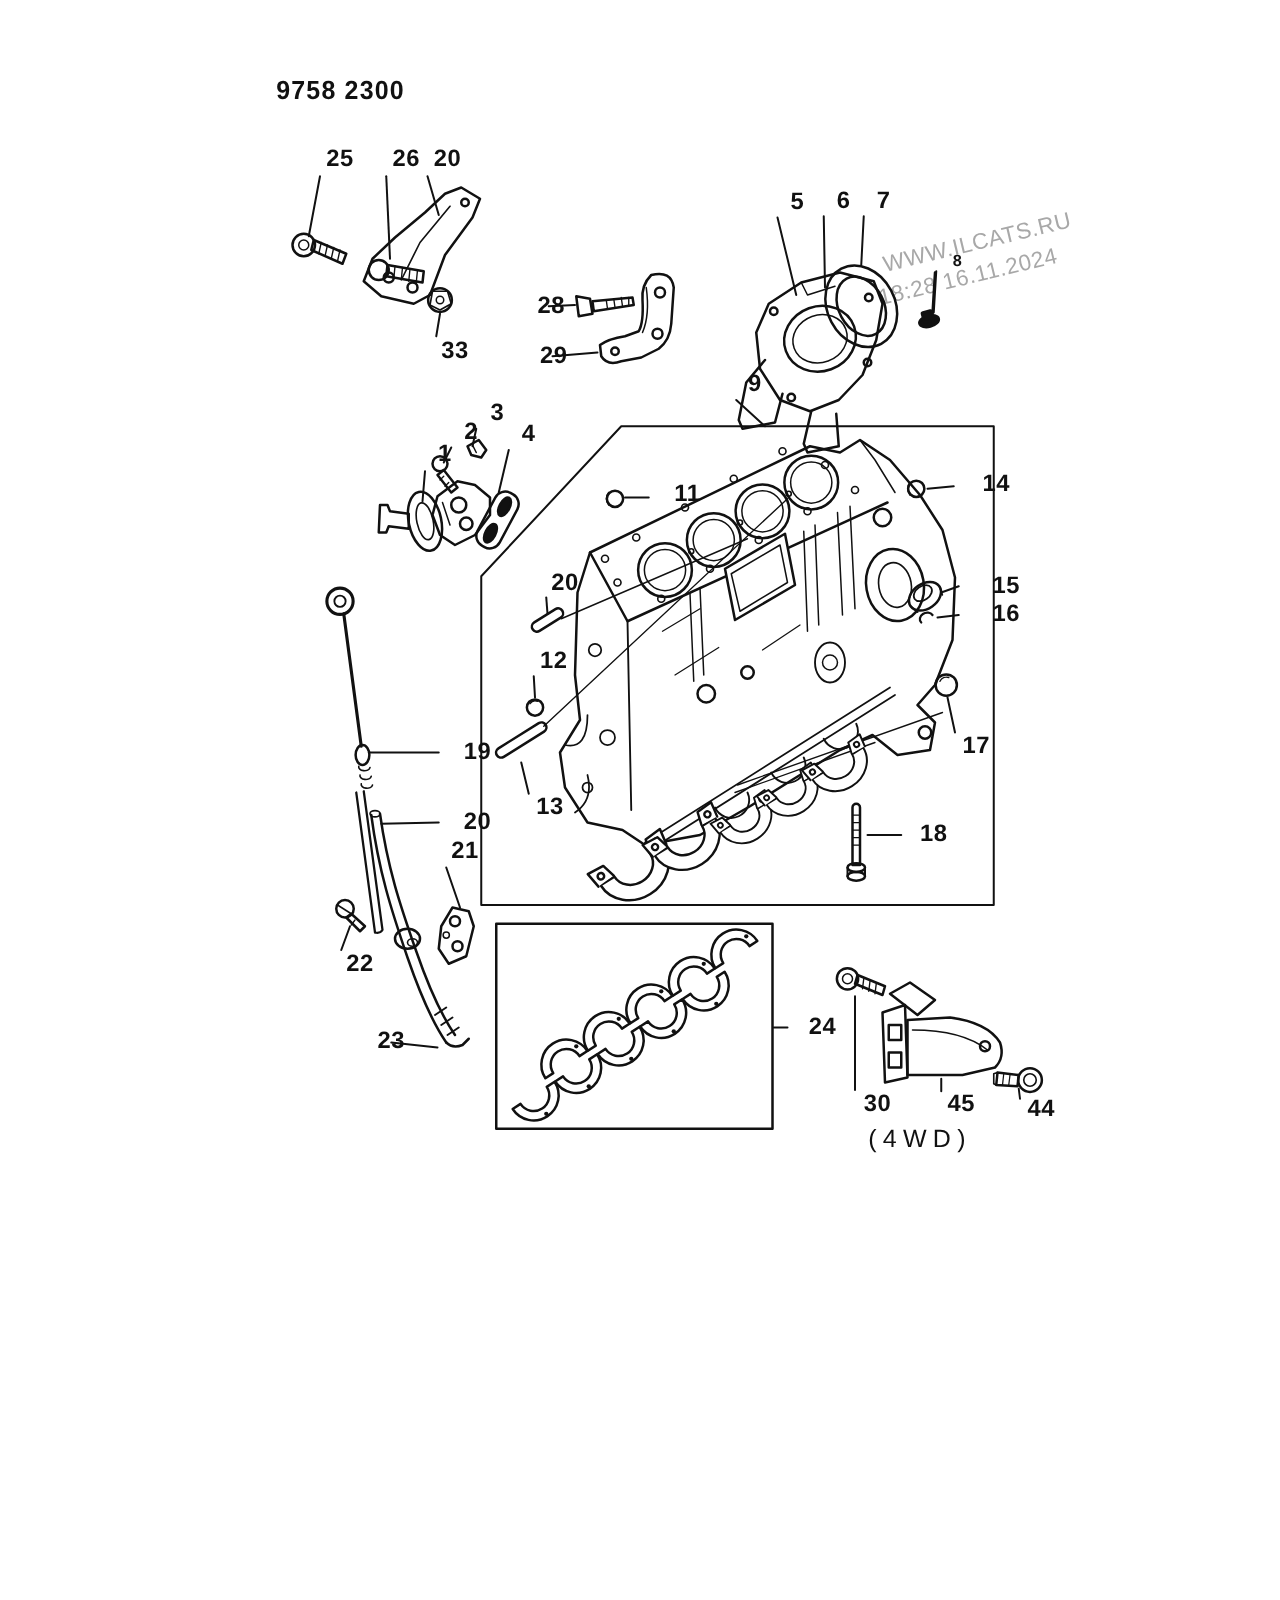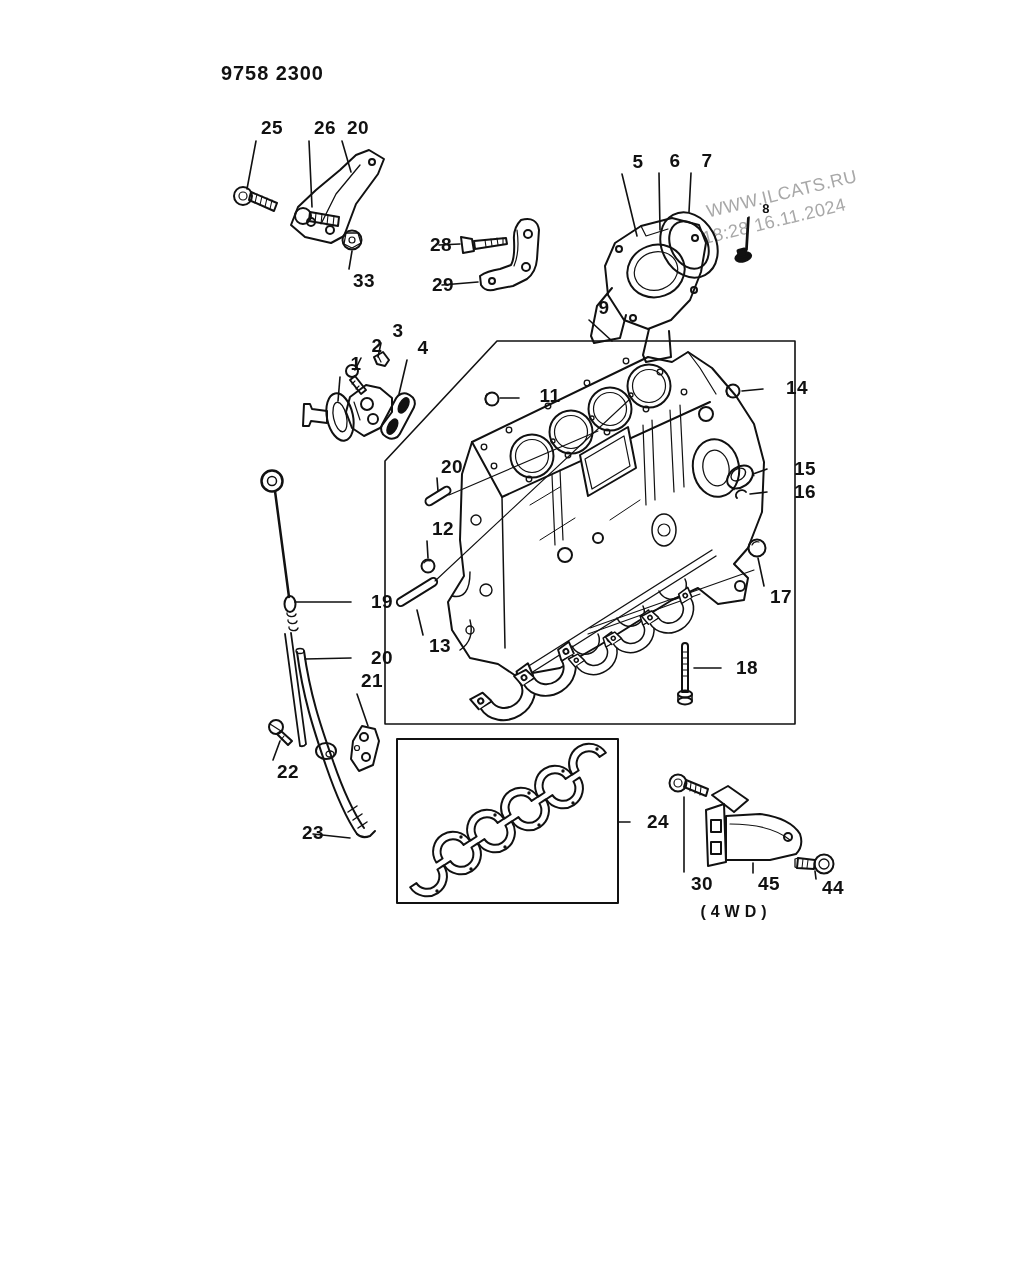--- a/index.html
+++ b/index.html
@@ -8,22 +8,22 @@
   .artwork{position:absolute;left:0;top:0;width:1024px;height:1280px;}
   .code{position:absolute;left:221px;top:61px;font-size:21px;font-weight:bold;
         letter-spacing:1px;transform:scaleX(.95);transform-origin:0 0;}
   .watermark{position:absolute;left:704px;top:200px;transform:rotate(-13.5deg);
              transform-origin:0 0;color:#a8a8a8;font-size:18px;letter-spacing:.5px;
              line-height:1.4;white-space:nowrap;}
   .watermark .wm2{margin-left:-10px;}
   .plbl{position:absolute;transform:translate(-50%,-50%);font-size:19px;
         font-weight:bold;letter-spacing:.5px;margin-left:16px;}
   .plbl.small{font-size:13px;}
-  .fourwd{position:absolute;transform:translate(-50%,-50%);font-size:16px;
-          font-weight:bold;letter-spacing:5px;}
+  .fourwd{position:absolute;transform:translate(-50%,-50%);font-size:20px;
+          font-weight:normal;letter-spacing:5px;}
 </style>
 </head>
 <body>
 
 <div class="watermark">
   <div>WWW.ILCATS.RU</div>
   <div class="wm2">18:28 16.11.2024</div>
 </div>
 
 <svg class="artwork" viewBox="0 0 1024 1280" xmlns="http://www.w3.org/2000/svg">

